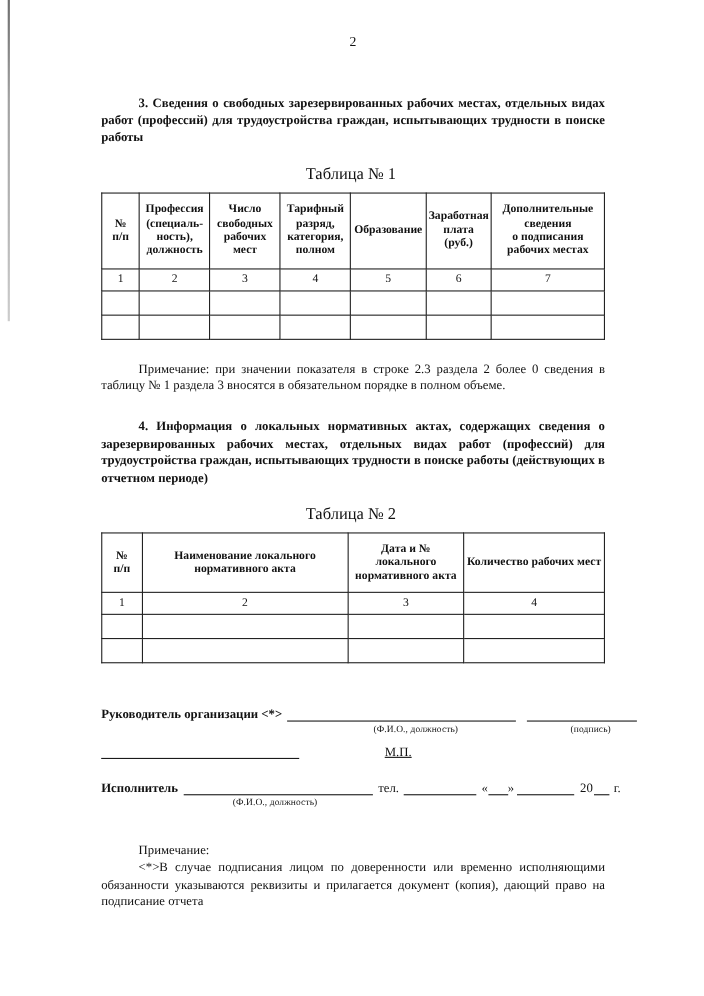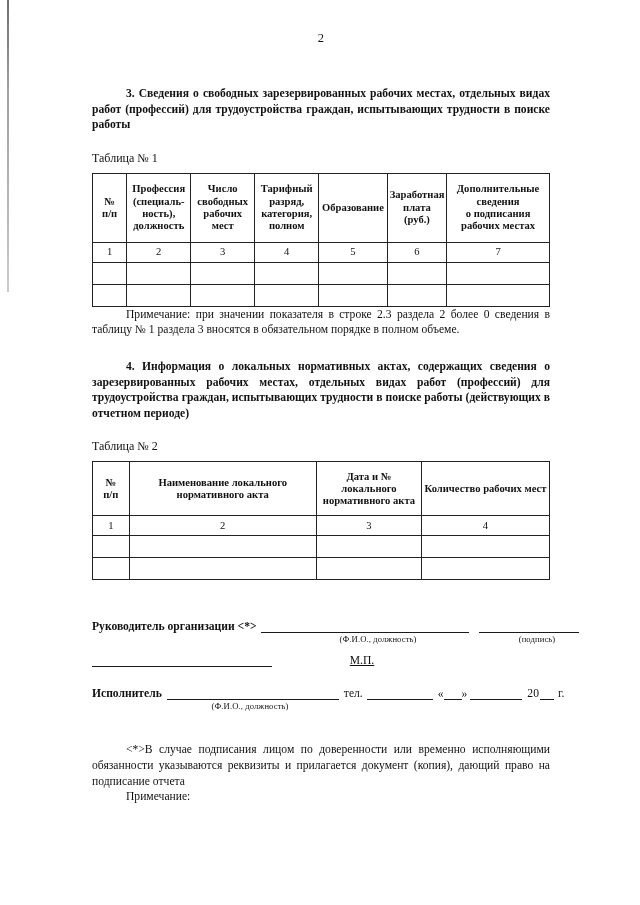--- a/index.html
+++ b/index.html
@@ -54,22 +54,22 @@
     text-align: justify;
     text-indent: 34px;
   }
   .para-reg {
     text-align: justify;
     text-indent: 34px;
   }
 
   .sec3 { margin-top: 40px; }
   .table-label {
-    text-align: left;
-    font-size: 12px;
+    text-align: center;
+    font-size: 15px;
     margin-top: 18px;
     padding-right: 4px;
   }
 
   table.doc-table {
     border-collapse: collapse;
     width: 100%;
     margin-top: 7px;
     table-layout: fixed;
   }
@@ -88,21 +88,21 @@
     height: 17px;
     padding: 1px 2px;
   }
   table.doc-table td.blank {
     height: 21px;
     padding: 0;
   }
   .t1 td.hdr { height: 62px; }
   .t2 td.hdr { height: 47px; }
 
-  .note1 { }
+  .note1 { margin-top: 19px; }
   .sec4 { margin-top: 21px; }
 
   
   .sig-block { margin-top: 40px; }
   .sig-row {
     display: flex;
     align-items: flex-end;
     font-size: 11.6px;
   }
   .sig-label {
@@ -310,18 +310,18 @@
       </div>
 
       <div style="display:flex; margin-top:1px;">
         <span style="flex:0 0 72px;"></span>
         <span class="caption" style="flex:0 0 172px;">(Ф.И.О., должность)</span>
       </div>
 
     </div>
 
     <div class="note2">
+      <p class="para-reg">Примечание:</p>
       <p class="para-reg lead">&lt;*&gt;В случае подписания лицом по доверенности или временно исполняющими обязанности указываются реквизиты и прилагается документ (копия), дающий право на подписание отчета</p>
-      <p class="para-reg">Примечание:</p>
     </div>
 
   </div>
 </div>
 
 </body></html>

